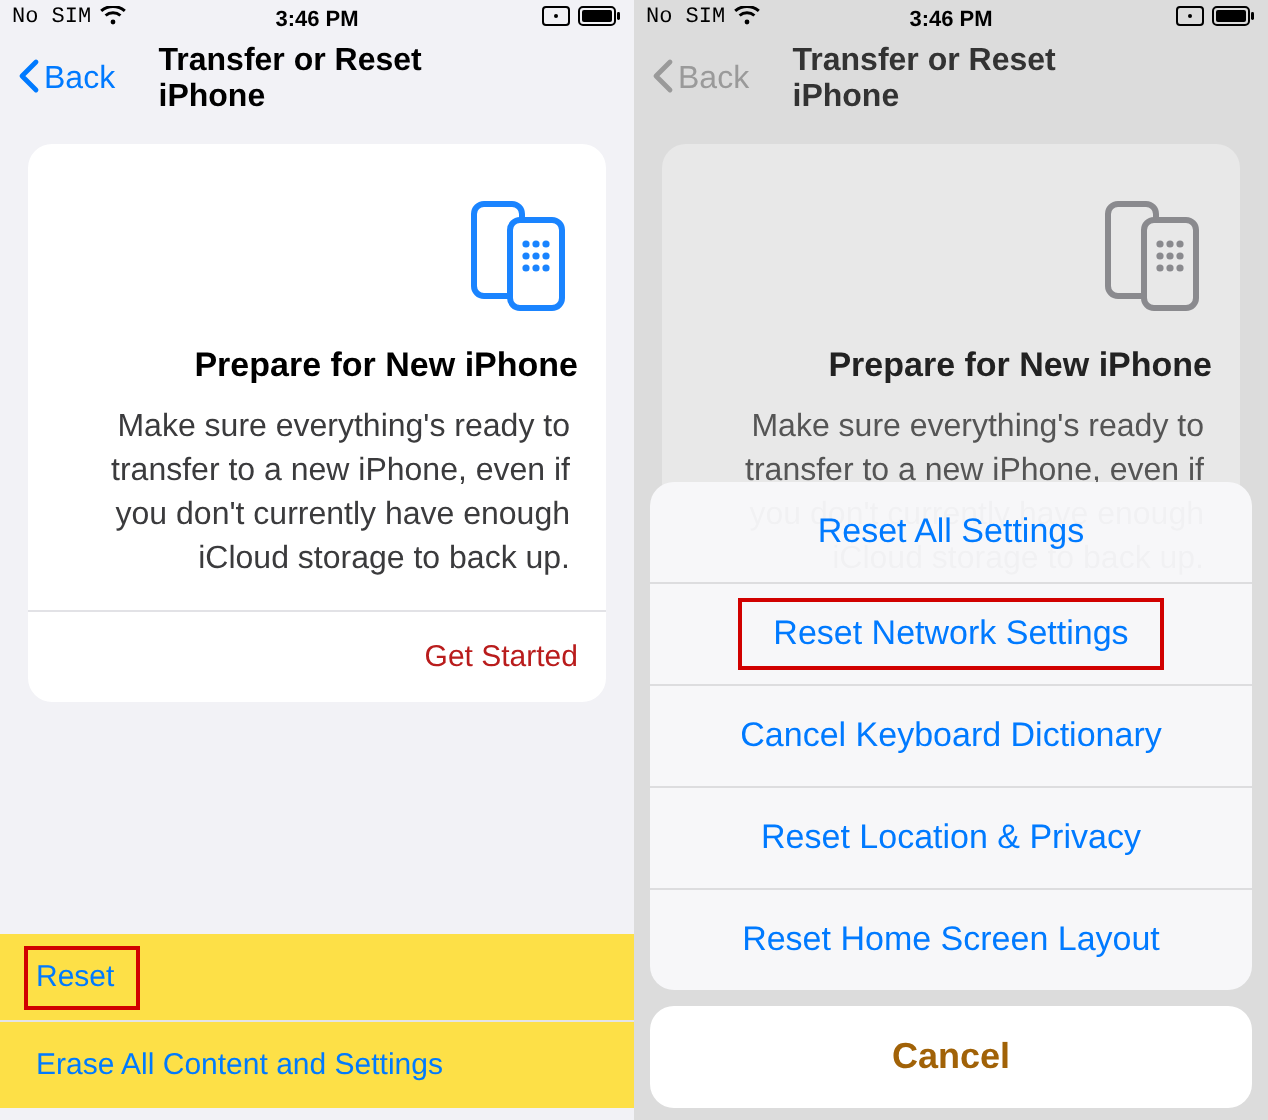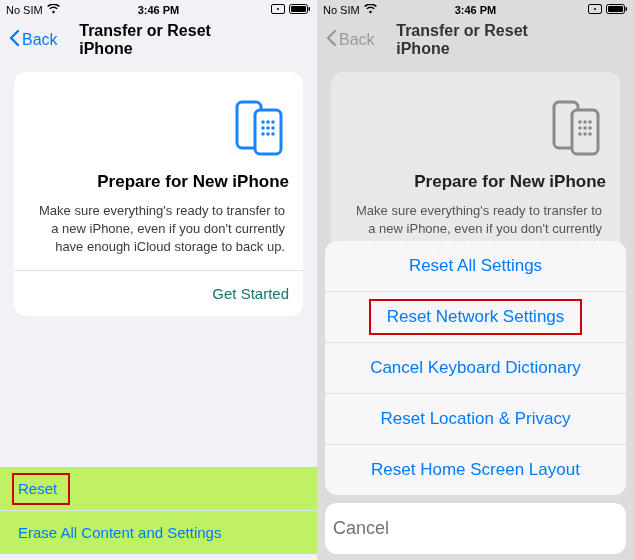--- a/index.html
+++ b/index.html
@@ -21,21 +21,21 @@
   .status-bar {
     height: 20px;
     display: flex;
     align-items: center;
     justify-content: space-between;
     padding: 0 6px;
     font-size: 11px;
     font-weight: 500;
     color: #000;
   }
-  .status-left, .status-right { display: flex; align-items: flex-start; gap: 4px; }
+  .status-left, .status-right { display: flex; align-items: flex-start; gap: 4px; font-family: Liberation Mono, monospace; }
   .status-center { position: absolute; left: 50%; transform: translateX(-50%); font-weight: 600; }
   .nav-bar {
     height: 40px;
     display: flex;
     align-items: center;
     padding: 0 8px;
     position: relative;
   }
   .back-btn {
     display: flex;
@@ -57,30 +57,30 @@
   .card {
     background: #fff;
     margin: 12px 14px;
     border-radius: 12px;
     padding: 18px 14px 0 14px;
     text-align: right;
   }
   .right-phone .card { background: #e8e8e8; }
   .illus { margin: 6px auto 10px auto; display: block; }
   .card-title { font-size: 17px; font-weight: 700; margin-bottom: 10px; color: #000; }
-  .card-body { font-size: 13px; color: #3b3b3d; line-height: 1.38; margin-bottom: 14px; padding: 0 4px; }
+  .card-body { font-size: 16px; color: #3b3b3d; line-height: 1.38; margin-bottom: 14px; padding: 0 4px; }
   .right-phone .card-title { color: #222; }
   .right-phone .card-body { color: #555; }
   .card-divider { height: 1px; background: #e2e2e6; margin: 0 -14px; }
-  .card-cta { color: #0f766e; font-size: 15px; font-weight: 500; padding: 14px 0; }
+  .card-cta { color: #b91c1c; font-size: 15px; font-weight: 500; padding: 14px 0; }
   .bottom-list {
     position: absolute;
     bottom: 6px;
     left: 0; right: 0;
-    background: #bef264;
+    background: #fde047;
   }
   .list-row {
     padding: 13px 18px;
     font-size: 15px;
     color: #007aff;
     border-bottom: 1px solid #e4e4e8;
     position: relative;
   }
   .list-row:last-child { border-bottom: none; }
   .highlight-box {
@@ -105,25 +105,25 @@
     color: #007aff;
     border-bottom: 1px solid rgba(0,0,0,0.10);
     position: relative;
   }
   .sheet-row:last-child { border-bottom: none; }
   .cancel-group {
     background: #fff;
     border-radius: 12px;
   }
   .cancel-row {
-    text-align: left;
+    text-align: center;
     padding: 15px 8px;
     font-size: 18px;
-    font-weight: 400;
-    color: #737373;
+    font-weight: 700;
+    color: #a16207;
   }
   .wifi-icon, .signal-icon, .battery-icon, .orient-icon {
     display: inline-block;
   }
 </style>
 </head>
 <body>
 
 <div class="phone">
   <div class="status-bar">

